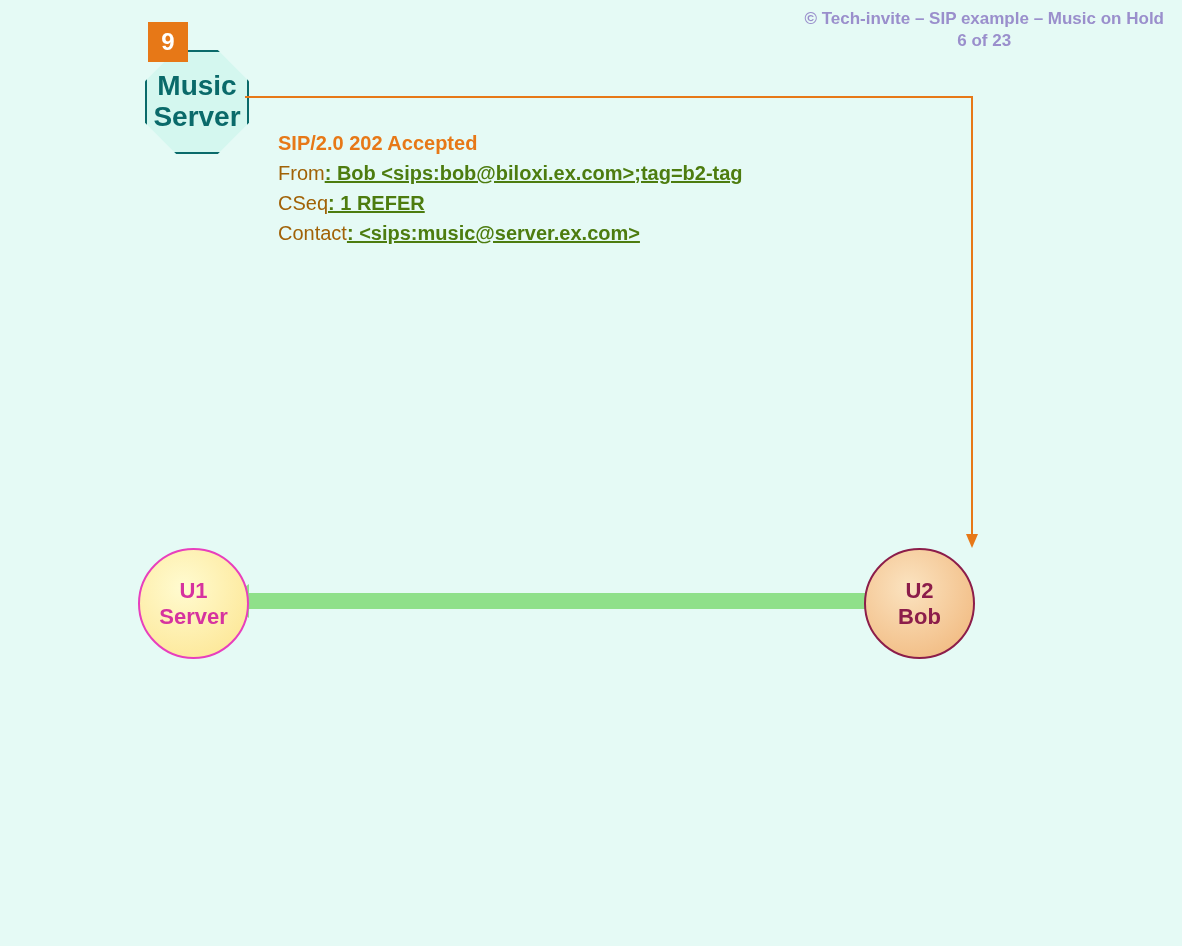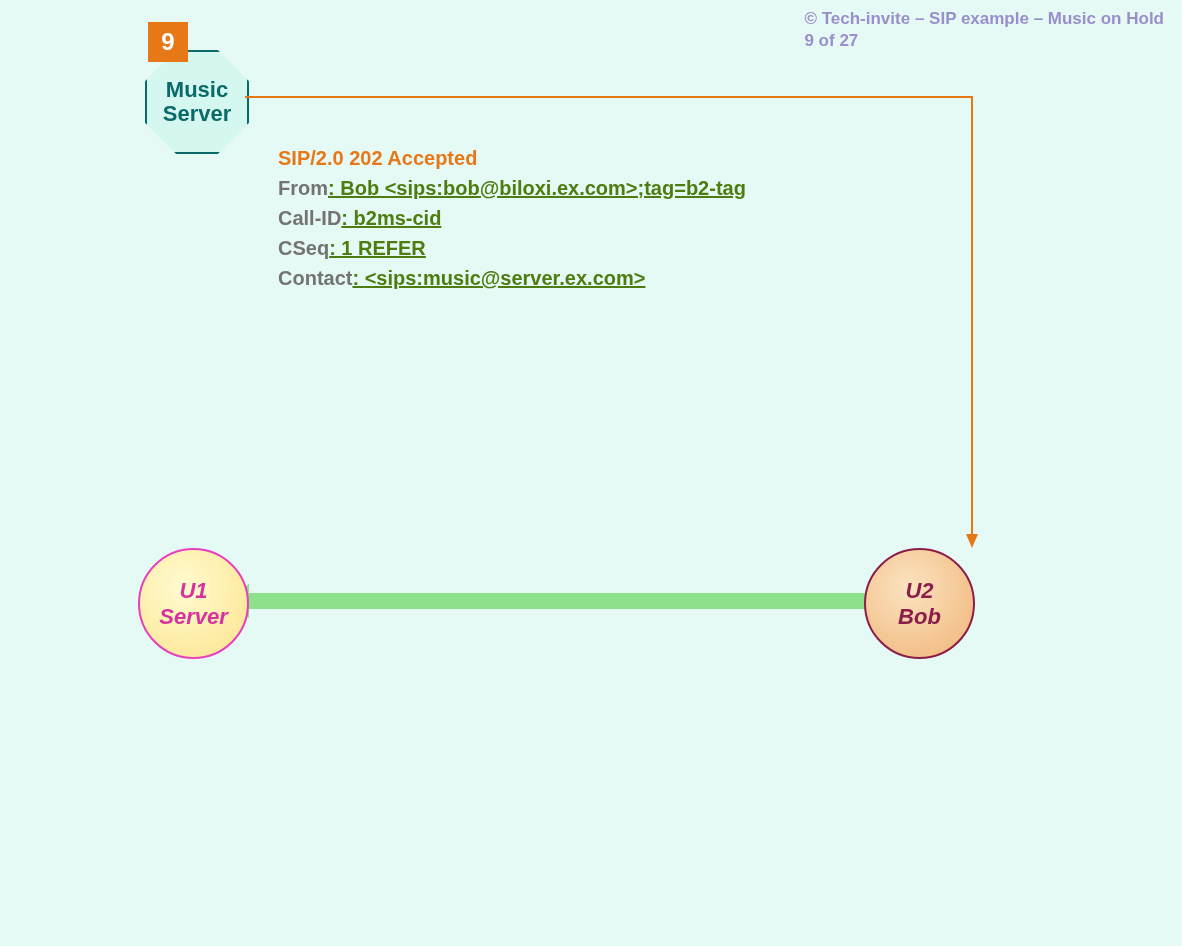--- a/index.html
+++ b/index.html
@@ -9,21 +9,21 @@
     background: #e5faf5;
     width: 1182px;
     height: 946px;
     position: relative;
     overflow: hidden;
   }
   .header-text {
     position: absolute;
     top: 8px;
     right: 18px;
-    text-align: left;
+    text-align: center;
     color: #9a8fcc;
     font-size: 17px;
     line-height: 1.3;
     font-weight: bold;
   }
   .step-badge {
     position: absolute;
     top: 22px;
     left: 148px;
     width: 40px;
@@ -51,58 +51,56 @@
     border: 2px solid #0a6a6a;
     clip-path: polygon(30% 0%, 70% 0%, 100% 30%, 100% 70%, 70% 100%, 30% 100%, 0% 70%, 0% 30%);
     display: flex;
     align-items: center;
     justify-content: center;
   }
   .octagon-inner {
     text-align: center;
     color: #0a6a6a;
     font-weight: bold;
-    font-size: 22px;
+    font-size: 28px;
     line-height: 1.1;
   }
   .sip-block {
     position: absolute;
     top: 128px;
     left: 278px;
     font-size: 20px;
     line-height: 1.5;
   }
   .sip-title {
     color: #e77817;
     font-weight: bold;
-    margin-top: 15px;
   }
   .sip-line .sip-label {
-    color: #737373;
-    font-weight: bold;
+    color: #a16207;
+    font-weight: normal;
   }
   .sip-line .sip-value {
     color: #4d7c0f;
     font-weight: bold;
     text-decoration: underline;
   }
   .circle-node {
     position: absolute;
     width: 107px;
     height: 107px;
     border-radius: 50%;
     border: 2px solid;
     display: flex;
     align-items: center;
     justify-content: center;
     text-align: center;
     font-weight: bold;
     font-size: 22px;
     line-height: 1.15;
-    font-style: italic;
   }
   .node-alice {
     top: 548px;
     left: 138px;
     background: radial-gradient(circle at 40% 35%, #fffbd0 0%, #fde89a 80%);
     border-color: #e83fbd;
     color: #d6329f;
   }
   .node-bob {
     top: 548px;
@@ -133,21 +131,21 @@
     border-top: 17px solid transparent;
     border-bottom: 17px solid transparent;
     border-right: 24px solid #8fe08a;
   }
 </style>
 </head>
 <body>
 
 <div class="header-text">
   <div>© Tech-invite – SIP example – Music on Hold</div>
-  <div>9 of 27</div>
+  <div>6 of 23</div>
 </div>
 
 <div class="step-badge">
   <span>9</span>
 </div>
 
 <div class="octagon-wrap">
   <div class="octagon">
     <div class="octagon-inner">
       <div>Music</div>
@@ -160,23 +158,20 @@
   <path d="M 1 1 L 728 1 L 728 440" stroke="#e77817" stroke-width="2" fill="none"></path>
   <polygon points="728,452 722,438 734,438" fill="#e77817"></polygon>
 </svg>
 
 <div class="sip-block">
   <div class="sip-title">SIP/2.0 202 Accepted</div>
   <div class="sip-line">
     <span class="sip-label">From</span><span class="sip-value">: Bob &lt;sips:bob@biloxi.ex.com&gt;;tag=b2-tag</span>
   </div>
   <div class="sip-line">
-    <span class="sip-label">Call-ID</span><span class="sip-value">: b2ms-cid</span>
-  </div>
-  <div class="sip-line">
     <span class="sip-label">CSeq</span><span class="sip-value">: 1 REFER</span>
   </div>
   <div class="sip-line">
     <span class="sip-label">Contact</span><span class="sip-value">: &lt;sips:music@server.ex.com&gt;</span>
   </div>
 </div>
 
 <div class="green-arrow"></div>
 
 <div class="circle-node node-alice">

